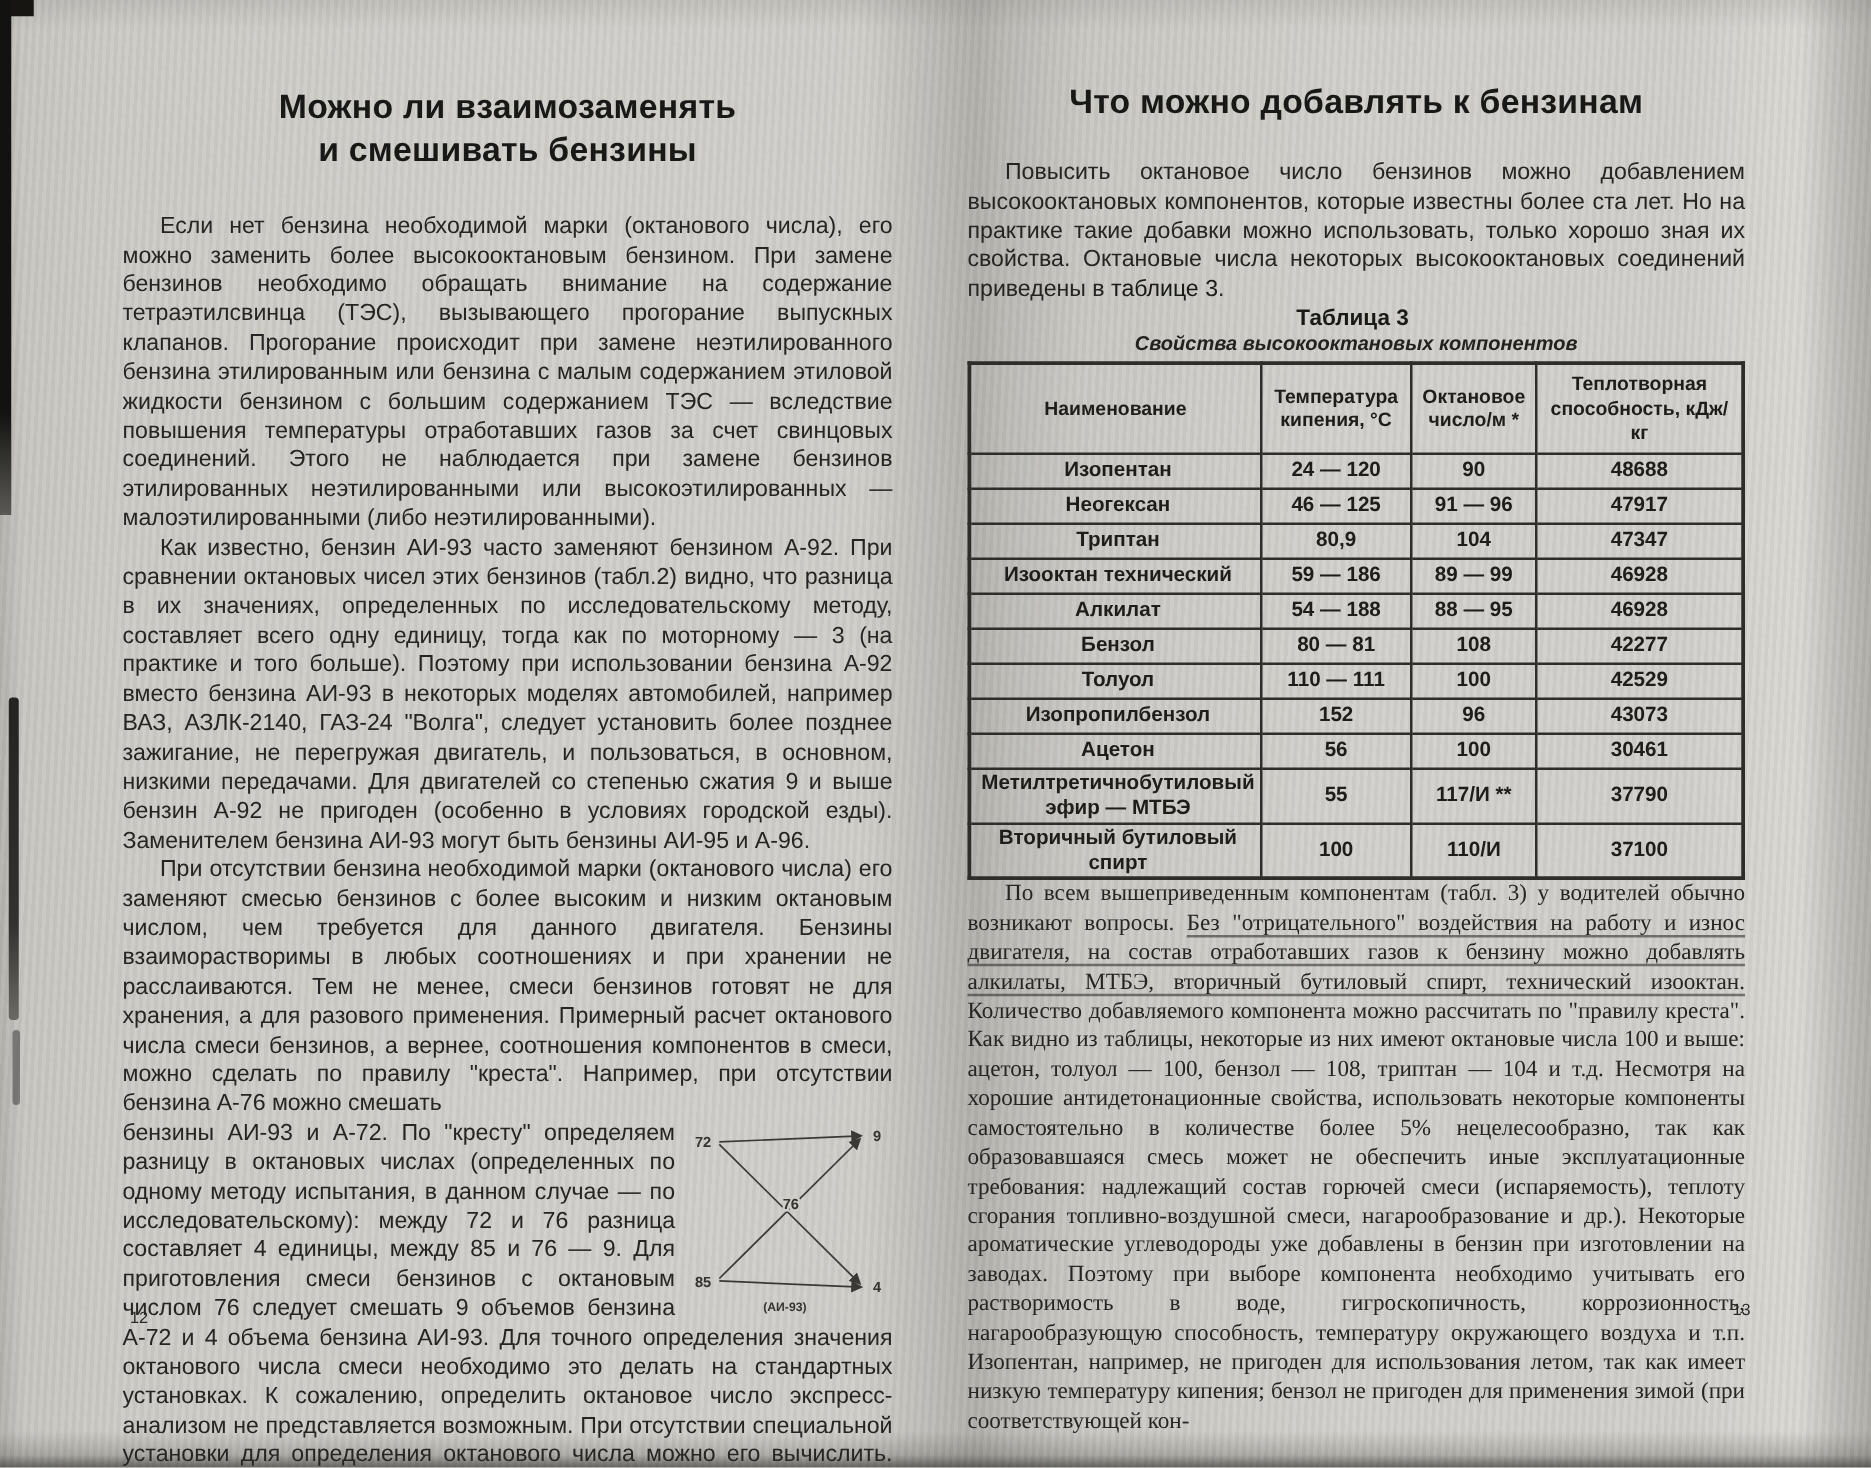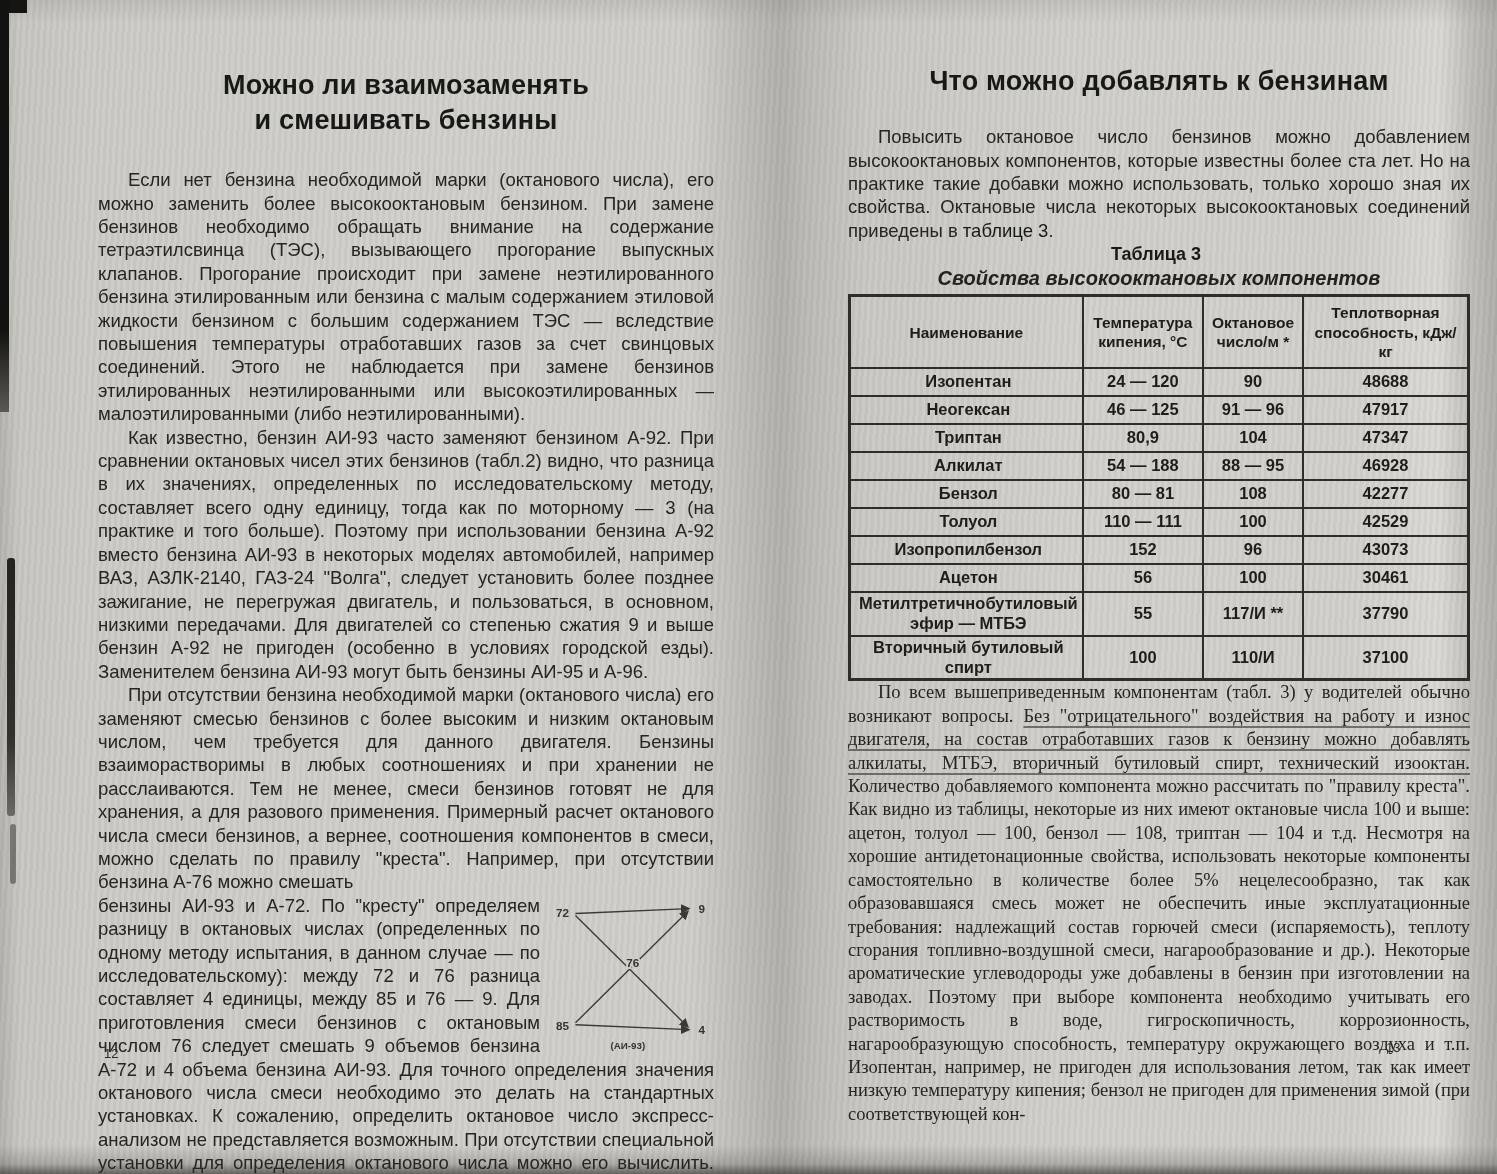--- a/index.html
+++ b/index.html
@@ -14,21 +14,21 @@
         #b0afaa 52.2%, #bab9b4 53.8%, #c8c7c2 58%, #d0cfca 72%, #cfcec9 90%,
         #d8d7d2 96.2%, #c0bfba 98%, #aeada8 100%);
   }
   
   .grain{position:absolute;inset:0;pointer-events:none;
     background:repeating-linear-gradient(93deg, rgba(255,255,255,.05) 0 3px, rgba(90,88,82,.05) 3px 6px);}
   
   .artifact{position:absolute;}
   .page{position:absolute;}
   .page-left{left:98px;top:60px;width:616px;}
-  .page-right{left:848px;top:60px;width:622px;}
+  .page-right{left:774px;top:60px;width:622px;}
 
   h1{margin:16px;text-align:center;font-size:27px;line-height:1.3;color:#181816;letter-spacing:.2px;}
   .page-left h1{margin-top:8px;margin-bottom:30px;}
   .page-right h1{margin-top:4px;margin-bottom:26px;}
 
   p.body{margin:0;font-size:18.5px;line-height:23.4px;text-align:justify;text-indent:30px;color:#262523;}
   p.body.no-indent{text-indent:0;}
   .bold{font-weight:normal;color:#191917;}
 
   .pencil{
@@ -38,21 +38,21 @@
     text-underline-offset:4px;
   }
 
   
   .diagram-float{float:right;width:160px;height:158px;margin:2px 0 2px 14px;}
   .diagram-float svg{width:100%;height:100%;}
   .diagram-float text{font-family:"Liberation Sans",sans-serif;fill:#35342ف1;}
 
   
   .table-label{font-weight:bold;font-size:18px;text-align:center;margin:2px 6px 2px 0;color:#191917;}
-  .table-caption{font-weight:bold;font-style:italic;font-size:20px;text-align:center;margin:0 0 4px 0;color:#23221f;}
+  .table-caption{font-weight:bold;font-style:italic;font-size:16px;text-align:center;margin:0 0 4px 0;color:#23221f;}
   table.octane{width:100%;border-collapse:collapse;border:3px solid #2e2d2a;background:rgba(255,255,255,.03);}
   table.octane th, table.octane td{
     border:2px solid #2e2d2a;font-weight:bold;color:#1e1d1a;
     text-align:center;vertical-align:middle;padding:1px 4px;
   }
   table.octane th{font-size:15.5px;line-height:1.25;padding:6px 4px;}
   table.octane td{font-size:16.5px;line-height:1.2;height:24px;}
   table.octane td.c-name{text-align:center;padding-left:8px;}
   table.octane col.c1{width:34.5%;} table.octane col.c2{width:20%;}
   table.octane col.c3{width:16.5%;} table.octane col.c4{width:29%;}
@@ -149,20 +149,26 @@
           <td>91 — 96</td>
           <td>47917</td>
         </tr>
         <tr>
           <td class="c-name">Триптан</td>
           <td>80,9</td>
           <td>104</td>
           <td>47347</td>
         </tr>
         <tr>
+          <td class="c-name">Изооктан технический</td>
+          <td>59 — 186</td>
+          <td>89 — 99</td>
+          <td>46928</td>
+        </tr>
+        <tr>
           <td class="c-name">Алкилат</td>
           <td>54 — 188</td>
           <td>88 — 95</td>
           <td>46928</td>
         </tr>
         <tr>
           <td class="c-name">Бензол</td>
           <td>80 — 81</td>
           <td>108</td>
           <td>42277</td>

